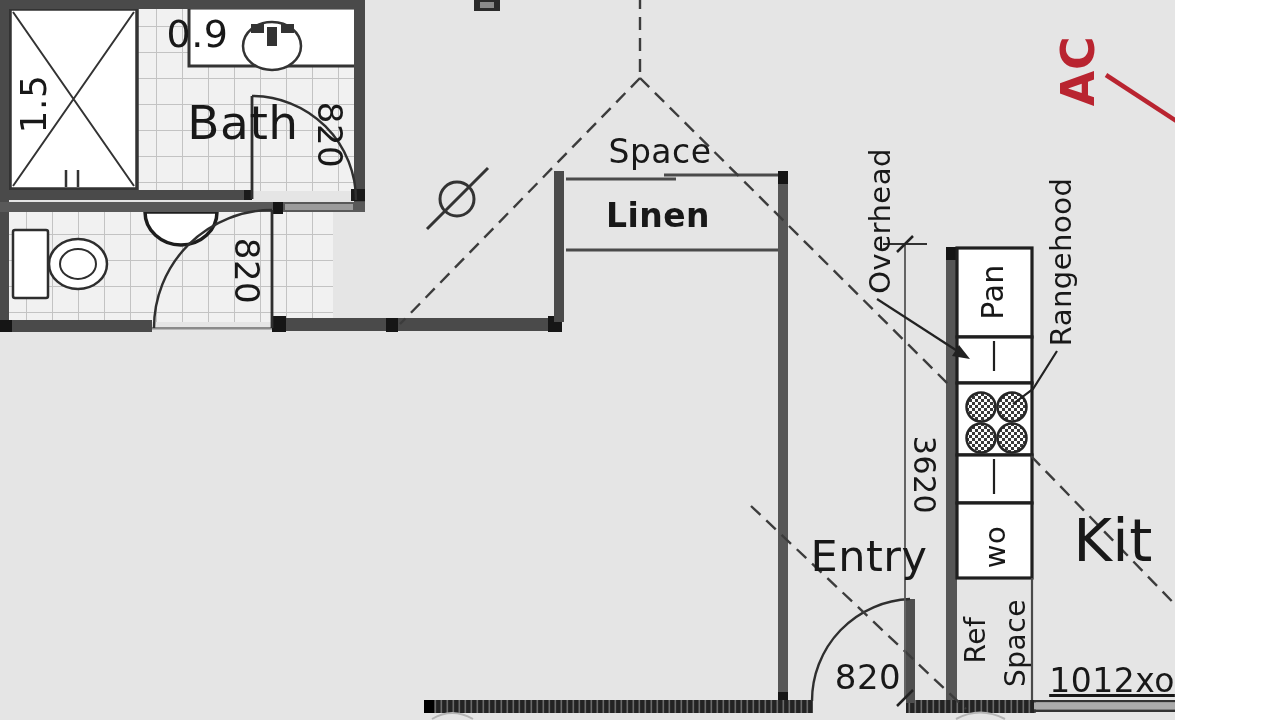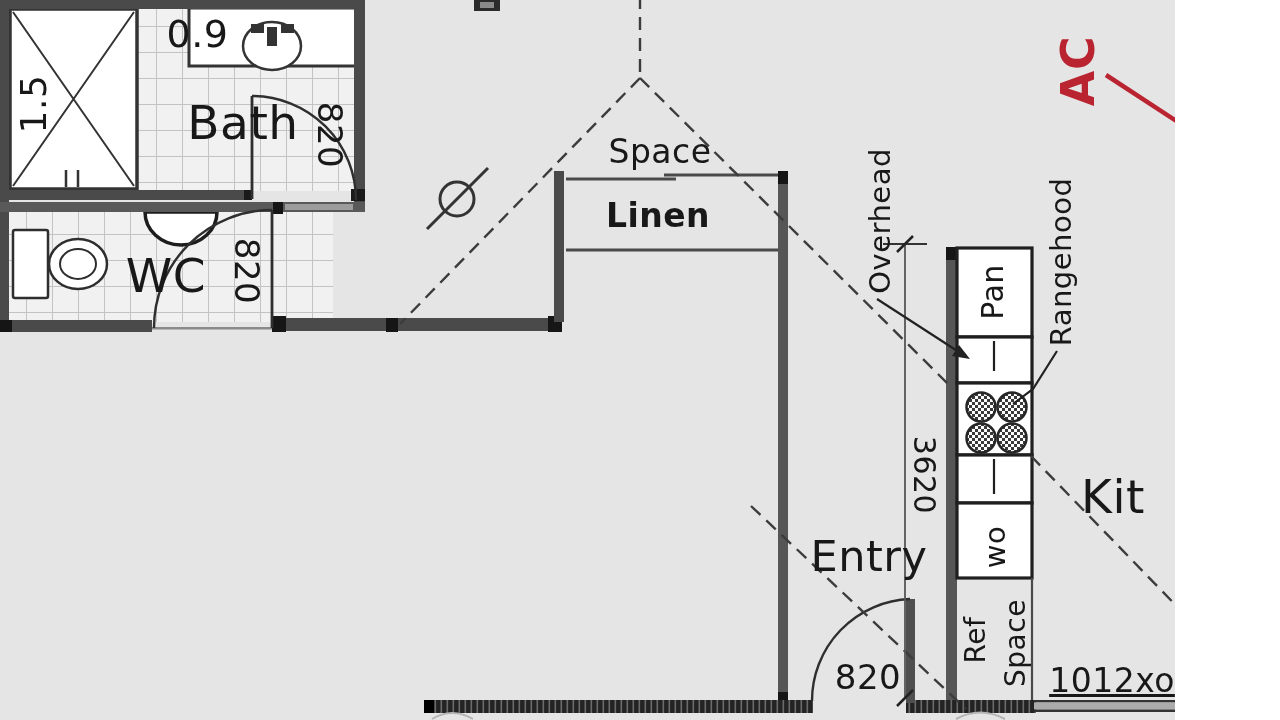--- a/index.html
+++ b/index.html
@@ -204,39 +204,38 @@
   </svg>
 
   <div class="lbl" style="left:145px;top:8px;width:105px;height:52px;font-size:38px;">0.9</div>
 
   <div class="lbl rot-ccw" style="left:-11px;top:82px;width:90px;height:44px;font-size:36px;">1.5</div>
 
   <div class="lbl" style="left:178px;top:90px;width:130px;height:64px;font-size:47px;text-align:right;">Bath</div>
 
   <div class="lbl rot-cw" style="left:288px;top:114px;width:84px;height:42px;font-size:34px;">820</div>
 
-  <div class="lbl" style="left:116px;top:236px;width:100px;height:78px;font-size:47px;">WC</div>
 
   <div class="lbl rot-cw" style="left:205px;top:250px;width:84px;height:42px;font-size:34px;">820</div>
 
   <div class="lbl" style="left:598px;top:129px;width:124px;height:44px;font-size:33px;">Space</div>
 
   <div class="lbl" style="left:600px;top:190px;width:116px;height:50px;font-size:33px;font-weight:bold;">Linen</div>
 
   <div class="lbl rot-ccw" style="left:800px;top:202px;width:160px;height:38px;font-size:29px;">Overhead</div>
 
   <div class="lbl rot-ccw" style="left:951px;top:272px;width:84px;height:40px;font-size:30px;">Pan</div>
 
   <div class="lbl rot-ccw" style="left:973px;top:243px;width:176px;height:38px;font-size:29px;">Rangehood</div>
 
   <div class="lbl rot-cw" style="left:876px;top:457px;width:96px;height:36px;font-size:30px;">3620</div>
 
   <div class="lbl rot-ccw" style="left:963px;top:529px;width:64px;height:36px;font-size:29px;">wo</div>
 
-  <div class="lbl" style="left:1068px;top:464px;width:90px;height:64px;font-size:47px;">Kit</div>
+  <div class="lbl" style="left:1068px;top:508px;width:90px;height:64px;font-size:59px;">Kit</div>
 
   <div class="lbl" style="left:795px;top:524px;width:148px;height:64px;font-size:43px;">Entry</div>
 
   <div class="lbl" style="left:833px;top:654px;width:70px;height:46px;font-size:34px;">820</div>
 
   <div class="lbl rot-ccw" style="left:941px;top:623px;width:70px;height:34px;font-size:28px;">Ref</div>
 
   <div class="lbl rot-ccw" style="left:961px;top:626px;width:110px;height:34px;font-size:28px;">Space</div>
 
   <div class="lbl" style="left:1048px;top:658px;width:128px;height:44px;font-size:33px;text-decoration:underline;">1012xo</div>

